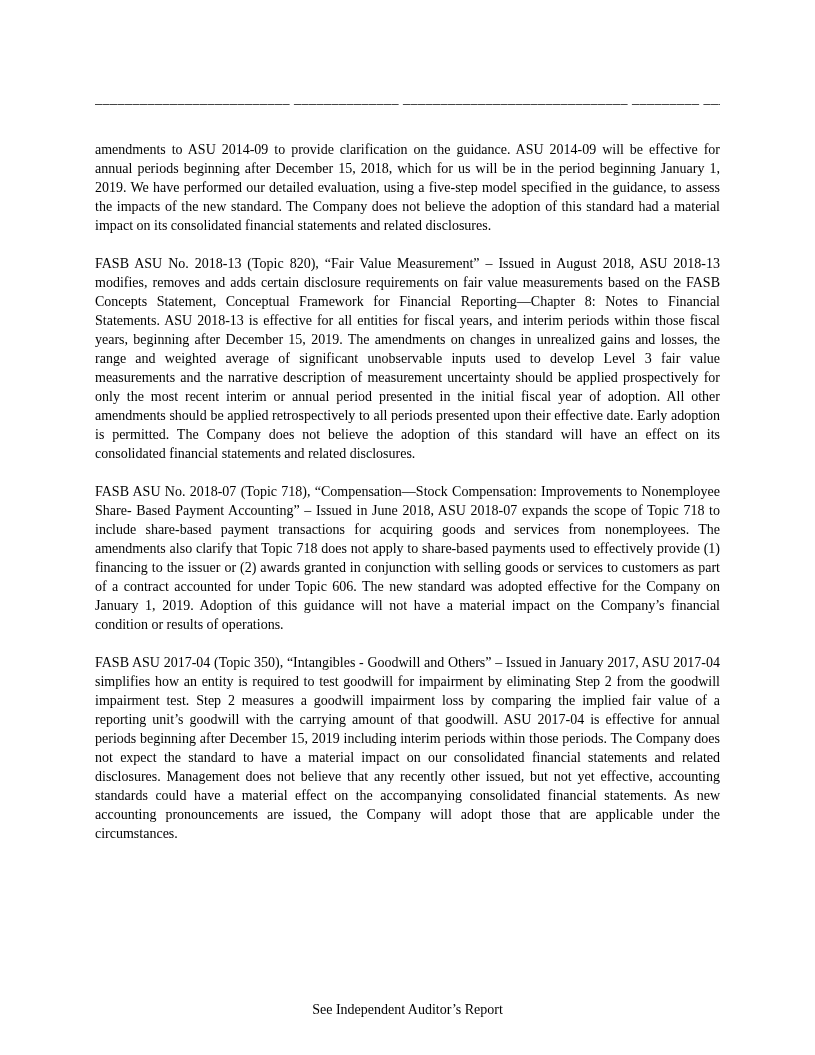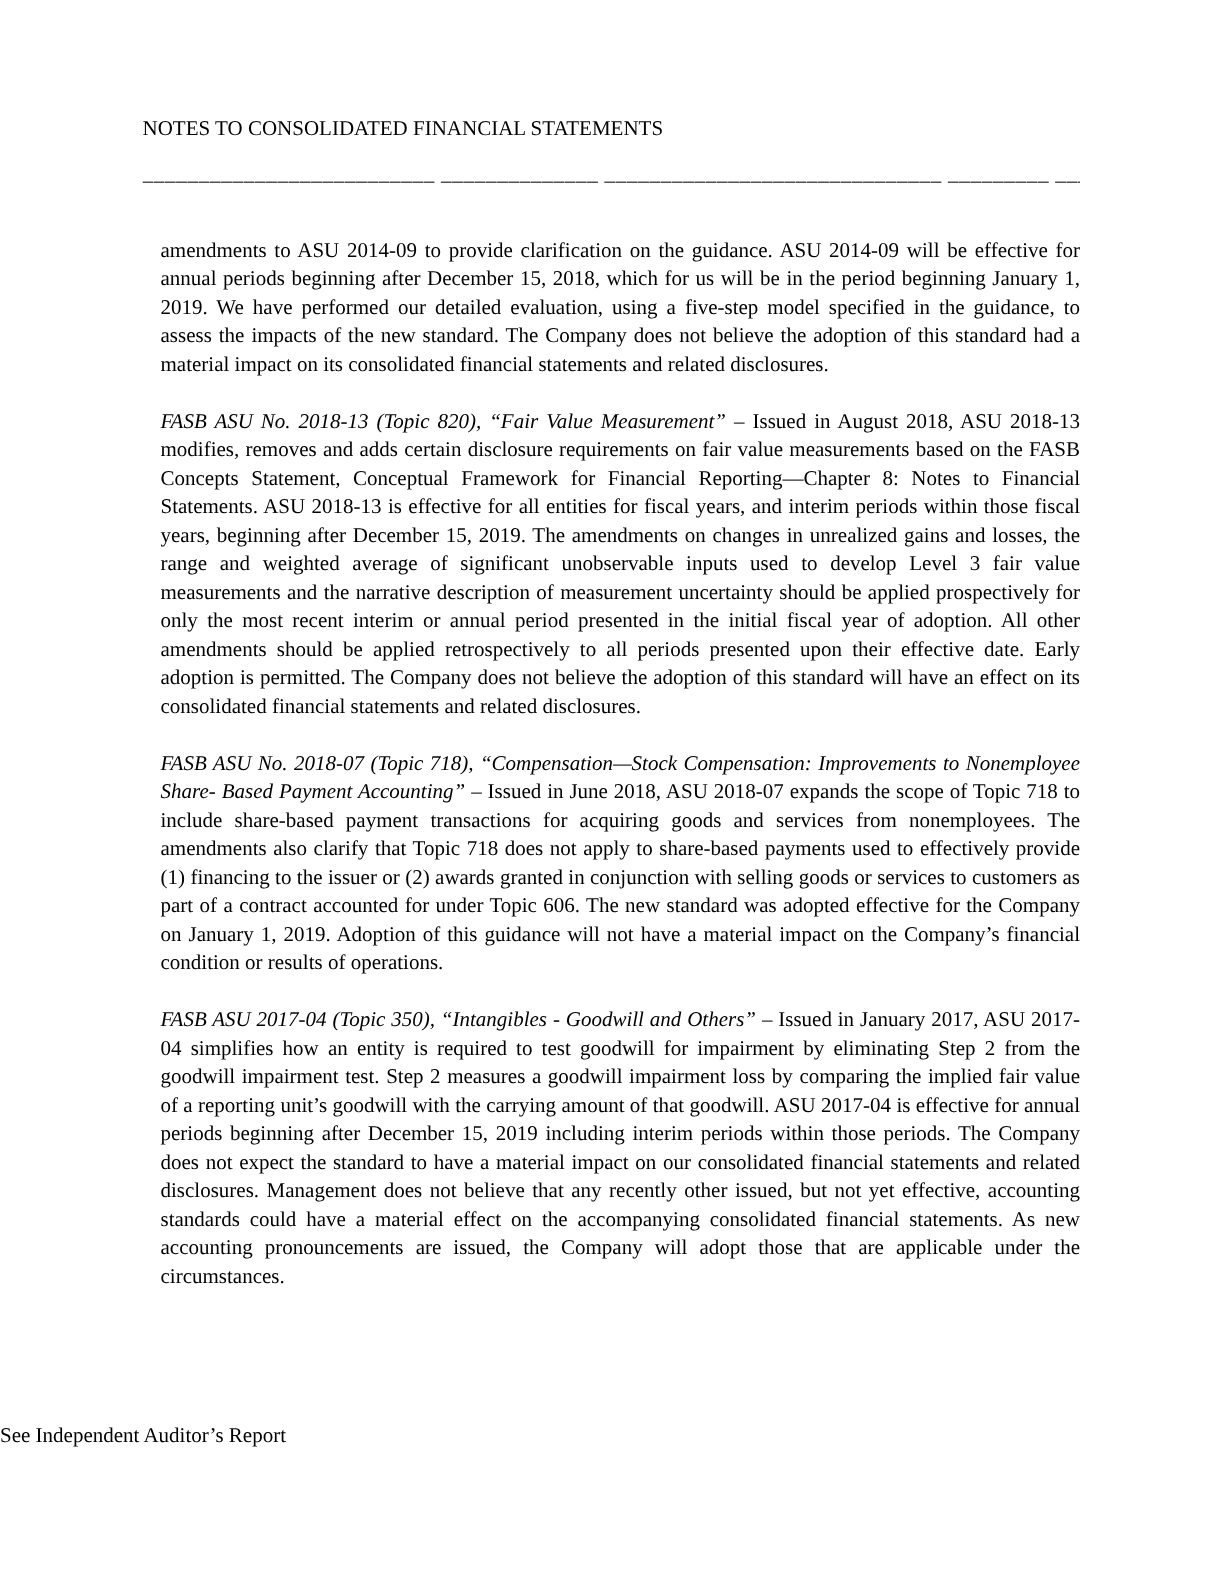--- a/index.html
+++ b/index.html
@@ -29,42 +29,40 @@
     white-space: nowrap;
     overflow: hidden;
     width: 100%;
     letter-spacing: 0.5px;
     line-height: 18px;
   }
   .body-text {
     margin-top: 32px;
   }
   .para {
-    margin: 0 0 19px 12px;
+    margin: 0 0 19px 0;
     text-align: justify;
   }
   .italic {
-    font-style: italic;
   }
   .doc-footer {
     position: absolute;
     left: 0;
     right: 0;
-    top: 948px;
-    text-align: left;
+    top: 1000px;
+    text-align: center;
     line-height: 19px;
   }
 </style>
 </head>
 <body>
 
 <div class="page">
 
   <header>
-    <div class="header-line">NOTES TO CONSOLIDATED FINANCIAL STATEMENTS</div>
     <div class="divider">__________________________ ______________ ______________________________ _________ ____</div>
   </header>
 
   <main class="body-text">
 
     <p class="para"><span>amendments to ASU 2014-09 to provide clarification on the guidance. ASU 2014-09 will be effective for annual periods beginning after December 15, 2018, which for us will be in the period beginning January 1, 2019. We have performed our detailed evaluation, using a five-step model specified in the guidance, to assess the impacts of the new standard.  The Company does not believe the adoption of this standard had a material impact on its consolidated financial statements and related disclosures.</span></p>
 
     <p class="para"><span class="italic">FASB ASU No. 2018-13 (Topic 820), “Fair Value Measurement”</span><span> – Issued in August 2018, ASU 2018-13 modifies, removes and adds certain disclosure requirements on fair value measurements based on the FASB Concepts Statement, Conceptual Framework for Financial Reporting—Chapter 8: Notes to Financial Statements. ASU 2018-13 is effective for all entities for fiscal years, and interim periods within those fiscal years, beginning after December 15, 2019. The amendments on changes in unrealized gains and losses, the range and weighted average of significant unobservable inputs used to develop Level 3 fair value measurements and the narrative description of measurement uncertainty should be applied prospectively for only the most recent interim or annual period presented in the initial fiscal year of adoption. All other amendments should be applied retrospectively to all periods presented upon their effective date. Early adoption is permitted. The Company does not believe the adoption of this standard will have an effect on its consolidated financial statements and related disclosures.</span></p>
 
     <p class="para"><span class="italic">FASB ASU No. 2018-07 (Topic 718), “Compensation—Stock Compensation: Improvements to Nonemployee Share- Based Payment Accounting”</span><span> – Issued in June 2018, ASU 2018-07 expands the scope of Topic 718 to include share-based payment transactions for acquiring goods and services from nonemployees. The amendments also clarify that Topic 718 does not apply to share-based payments used to effectively provide (1) financing to the issuer or (2) awards granted in conjunction with selling goods or services to customers as part of a contract accounted for under Topic 606. The new standard was adopted effective for the Company on January 1, 2019. Adoption of this guidance will not have a material impact on the Company’s financial condition or results of operations.</span></p>

